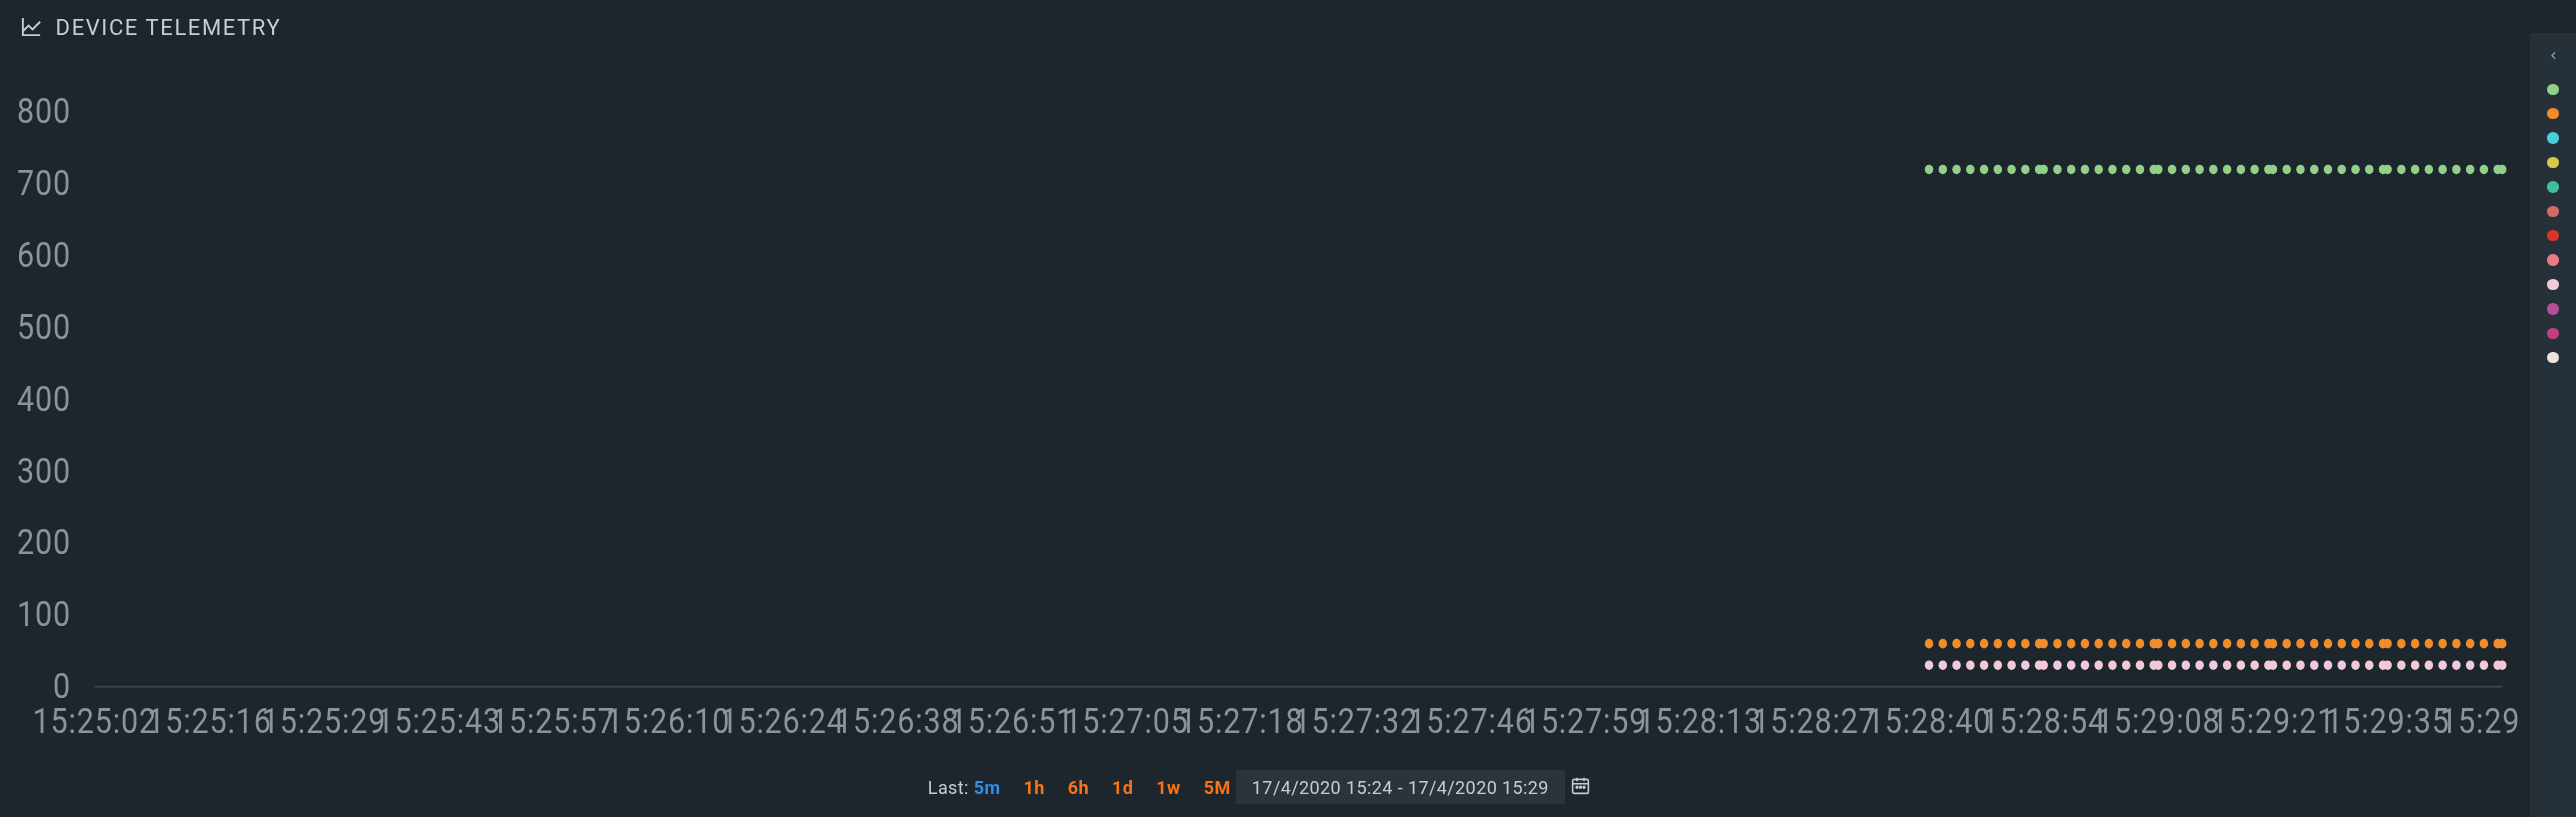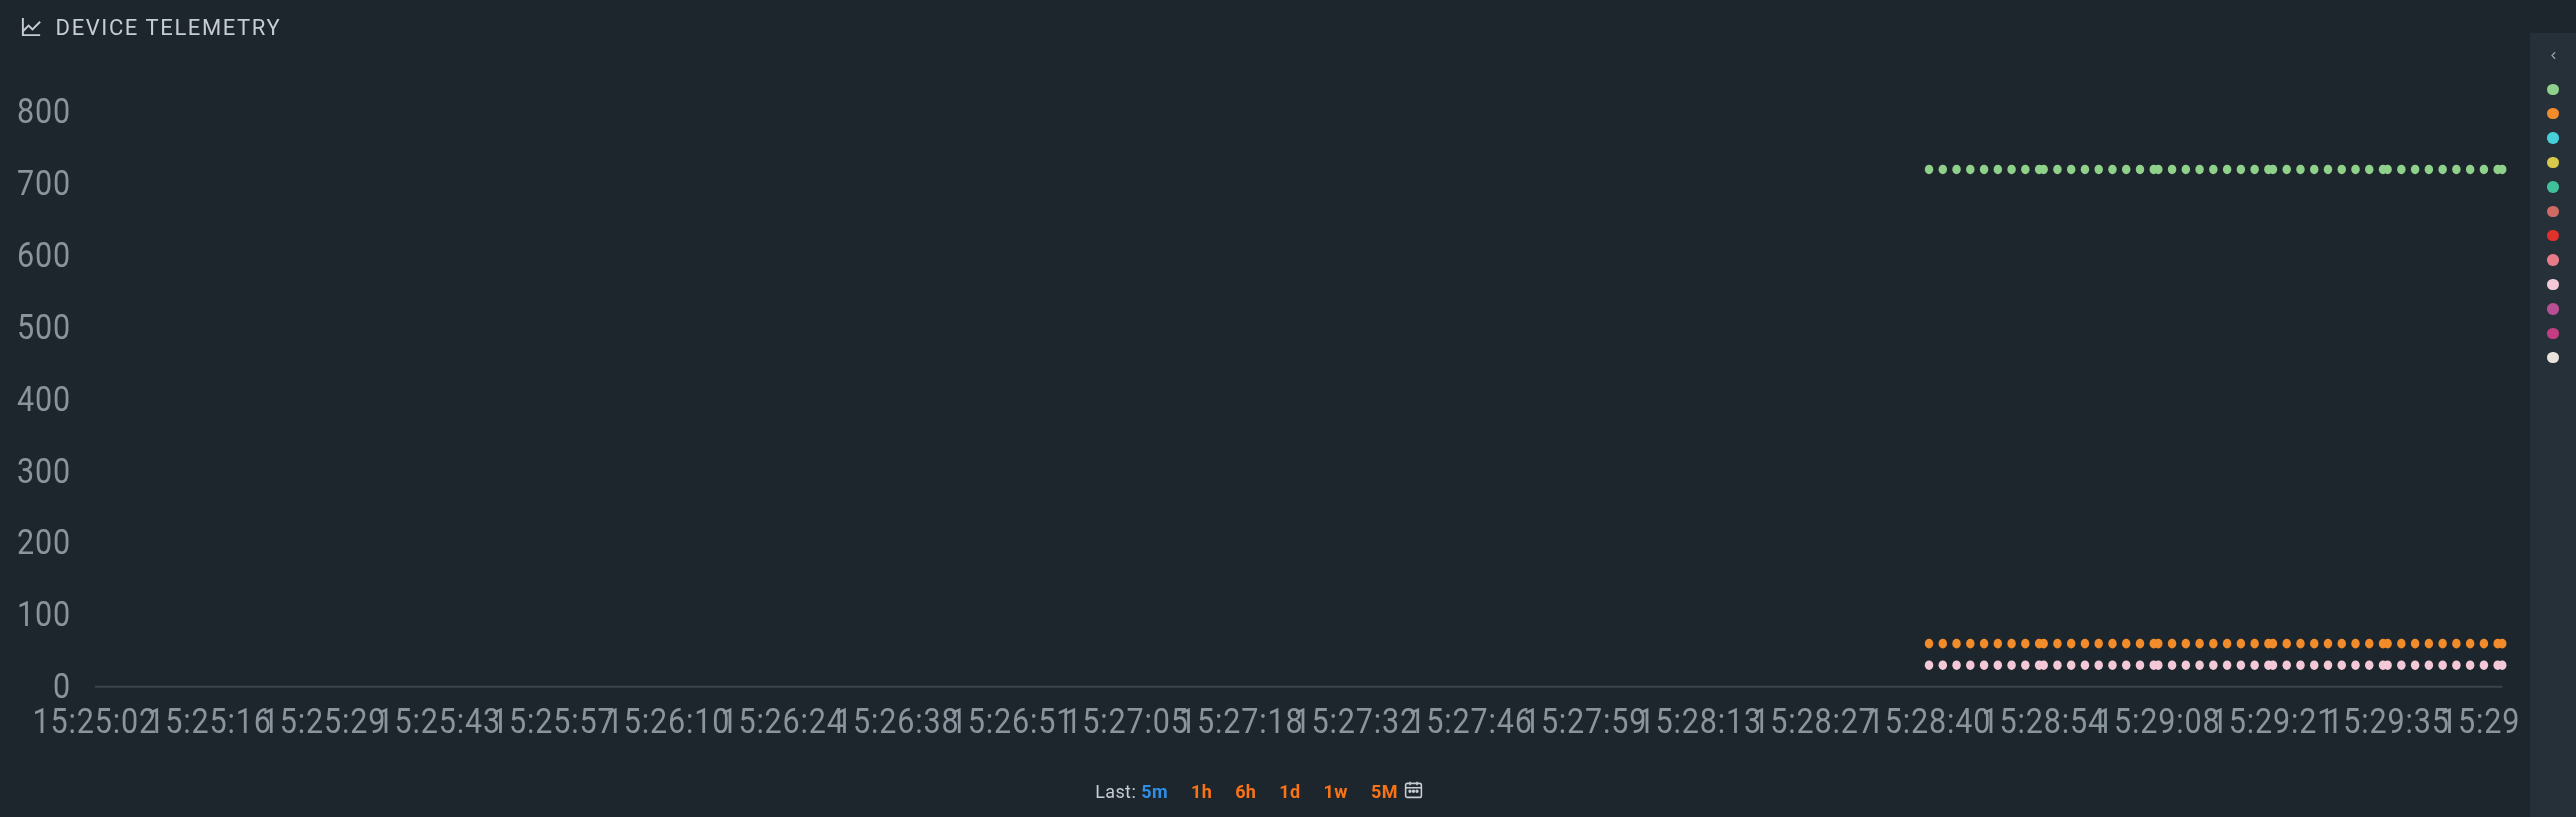--- a/index.html
+++ b/index.html
@@ -342,20 +342,21 @@
   <div class="time-bar">
     <span class="lbl">Last:</span>
     <span id="time-opts" style="display: inline-flex; gap: 23px; font-weight: bold;">
         <span class="opt active">5m</span>
         <span class="opt">1h</span>
         <span class="opt">6h</span>
         <span class="opt">1d</span>
         <span class="opt">1w</span>
         <span class="opt">5M</span>
       </span>
+    <span class="range-box">17/4/2020 15:24 - 17/4/2020 15:29</span>
     <span class="cal-icon">
       <svg viewBox="0 0 24 24">
         <rect x="3" y="5" width="18" height="16" rx="2"></rect>
         <line x1="3" y1="10" x2="21" y2="10"></line>
         <line x1="8" y1="3" x2="8" y2="7"></line>
         <line x1="16" y1="3" x2="16" y2="7"></line>
         <circle cx="8" cy="14" r="1" fill="#c6ccd2"></circle>
         <circle cx="12" cy="14" r="1" fill="#c6ccd2"></circle>
         <circle cx="16" cy="14" r="1" fill="#c6ccd2"></circle>
       </svg>

